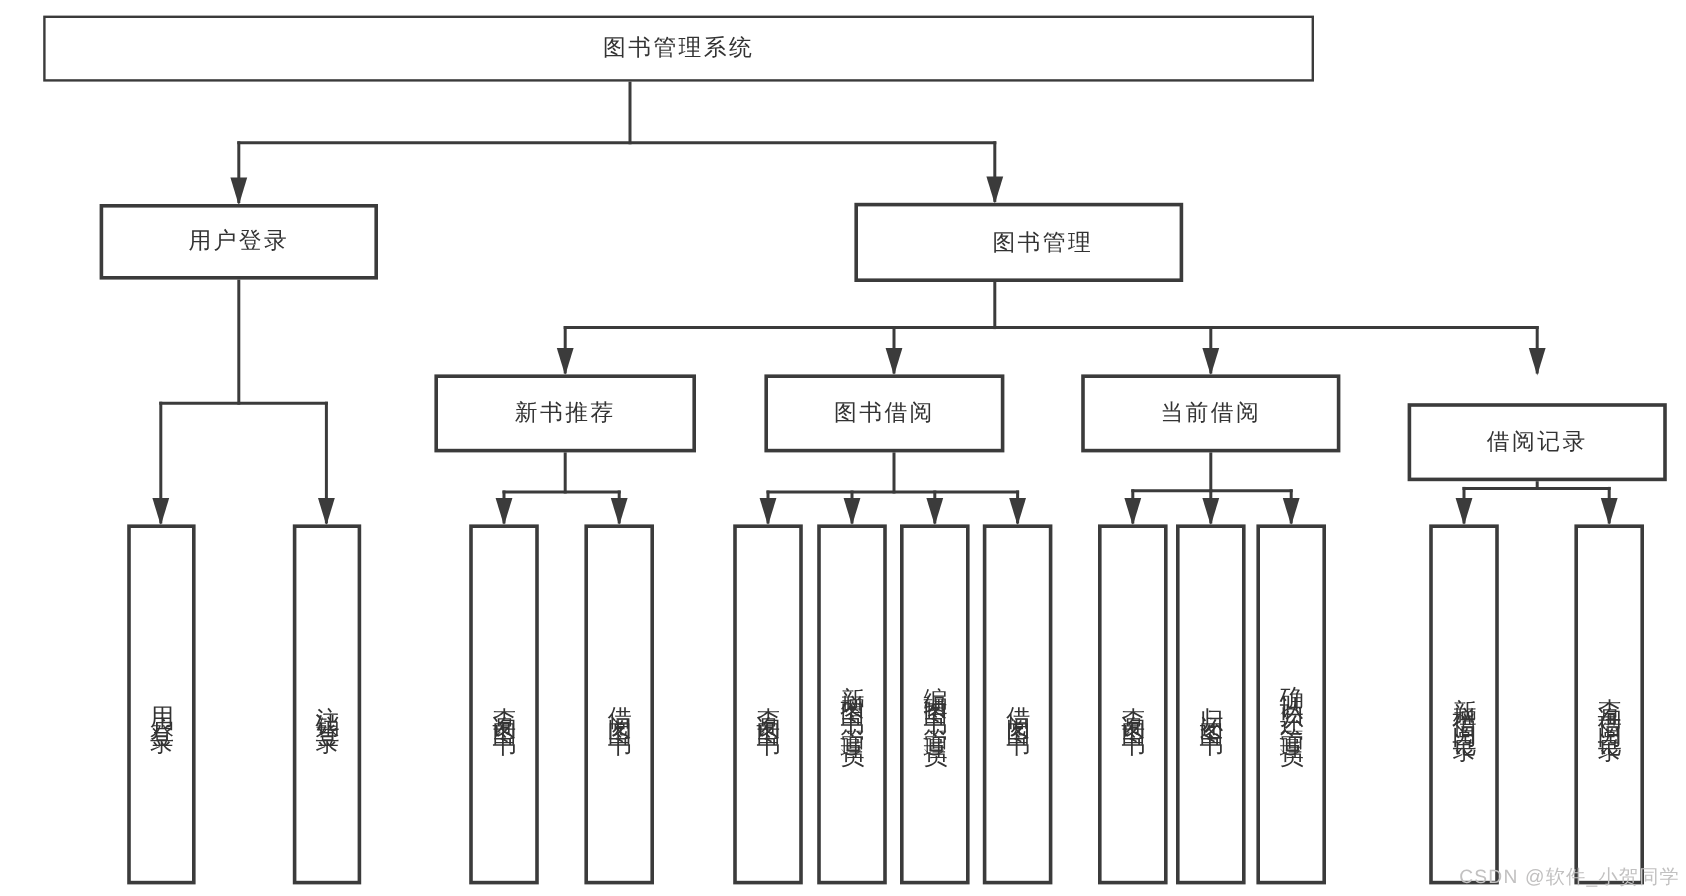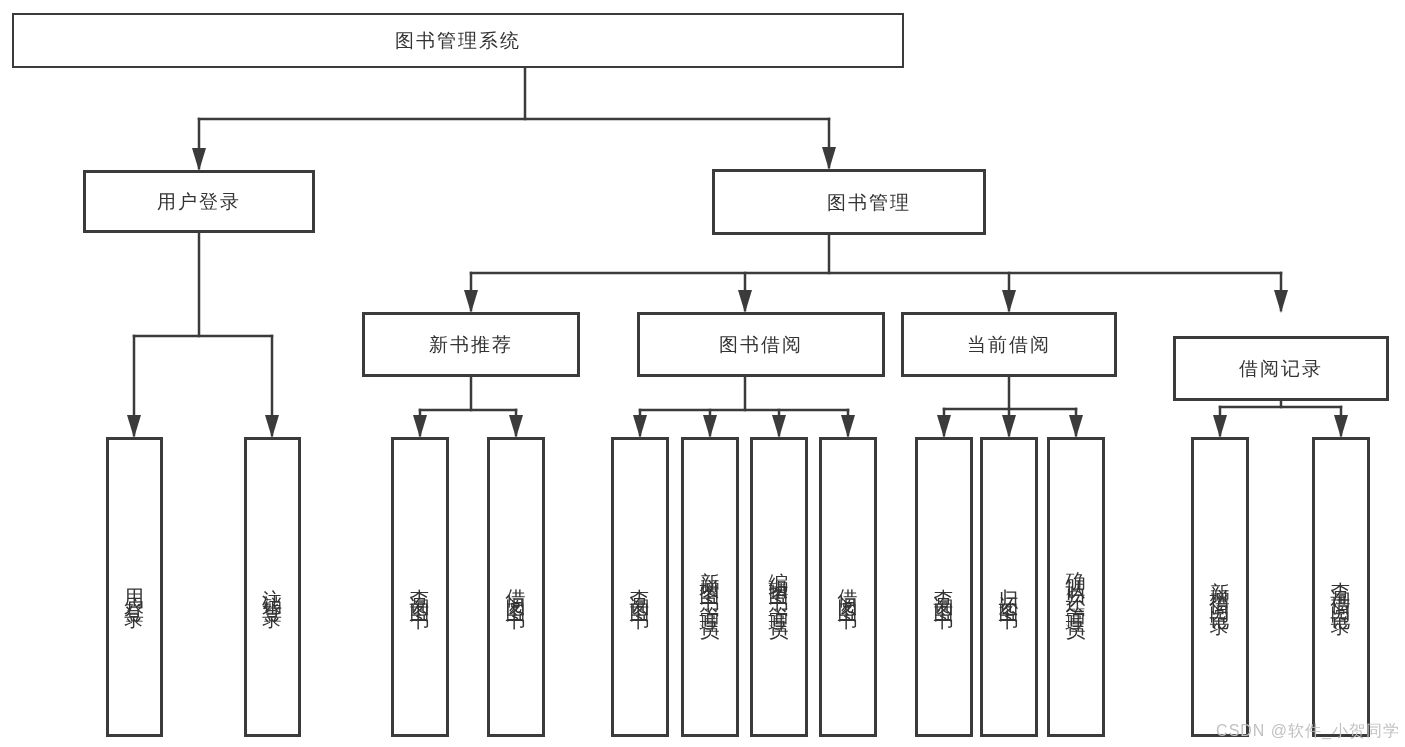--- a/index.html
+++ b/index.html
@@ -34,25 +34,25 @@
     line-height:1;
     white-space:nowrap;
   }
   .leaf .vlabel{
     writing-mode:vertical-rl;
     text-orientation:mixed;
     font-size:20px;
     letter-spacing:7px;
     line-height:1;
   }
-  .root-box{left:12px;top:13px;width:892px;height:55px;border-width:2px;}
+  .root-box{left:36px;top:13px;width:1059px;height:55px;border-width:2px;}
   .n-user-login{left:83px;top:170px;width:232px;height:63px;}
   .n-book-mgmt{left:712px;top:169px;width:274px;height:66px;padding-left:40px;}
   .n-new-book{left:362px;top:312px;width:218px;height:65px;justify-content:center;}
-  .n-borrow{left:637px;top:312px;width:248px;height:65px;}
+  .n-borrow{left:637px;top:312px;width:200px;height:65px;}
   .n-current{left:901px;top:312px;width:216px;height:65px;}
   .n-records{left:1173px;top:312px;width:216px;height:65px;margin-top:24px;}
   .leaf{top:437px;height:300px;}
   .l-ul1{left:106px;width:57px;}
   .l-ul2{left:244px;width:57px;}
   .l-nb1{left:391px;width:58px;}
   .l-nb2{left:487px;width:58px;}
   .l-bb1{left:611px;width:58px;}
   .l-bb2{left:681px;width:58px;}
   .l-bb3{left:750px;width:58px;}

